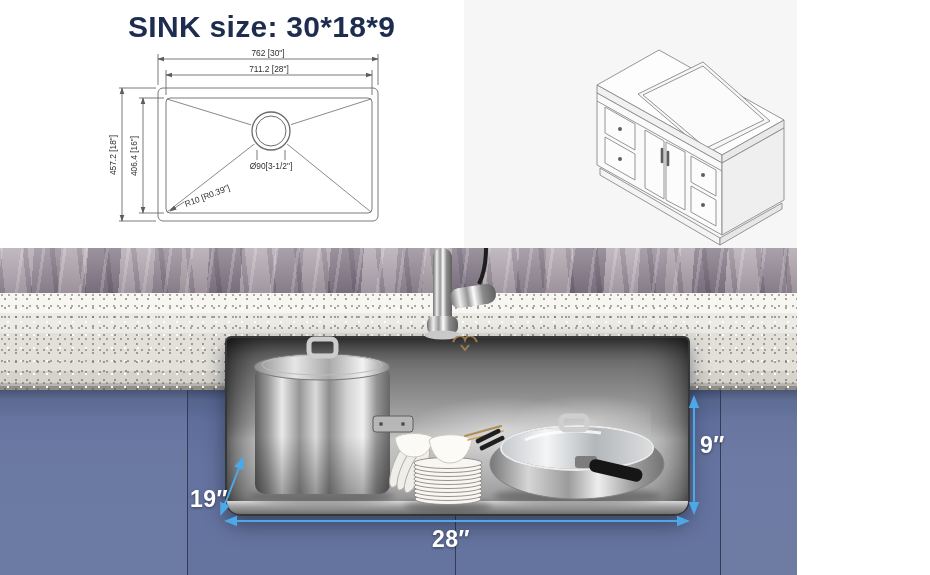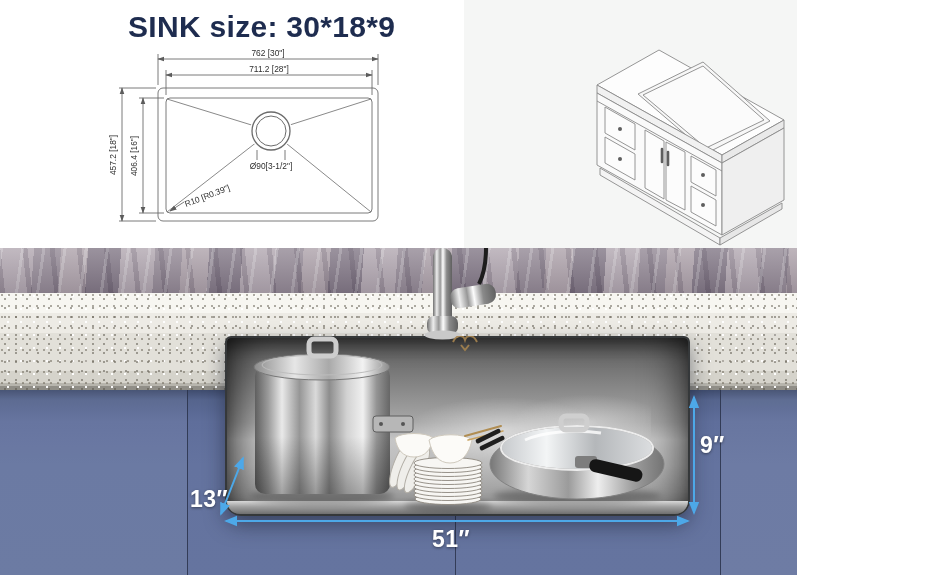--- a/index.html
+++ b/index.html
@@ -300,17 +300,17 @@
           <path d="M0,1 L10,5 L0,9 Z" fill="#4da8e8"></path>
         </marker>
       </defs>
       <g stroke="#4da8e8" stroke-width="2" fill="none">
         <path d="M243,210 L221,266" marker-start="url(#ba)" marker-end="url(#ba)"></path>
         <path d="M226,273 L688,273" marker-start="url(#ba)" marker-end="url(#ba)"></path>
         <path d="M694,149 L694,265" marker-start="url(#ba)" marker-end="url(#ba)"></path>
       </g>
     </svg>
 
-    <div class="dim-label lbl-depth">13″</div>
-    <div class="dim-label lbl-width">51″</div>
+    <div class="dim-label lbl-depth">19″</div>
+    <div class="dim-label lbl-width">28″</div>
     <div class="dim-label lbl-height">9″</div>
   </section>
 </div>
 
 </body></html>

